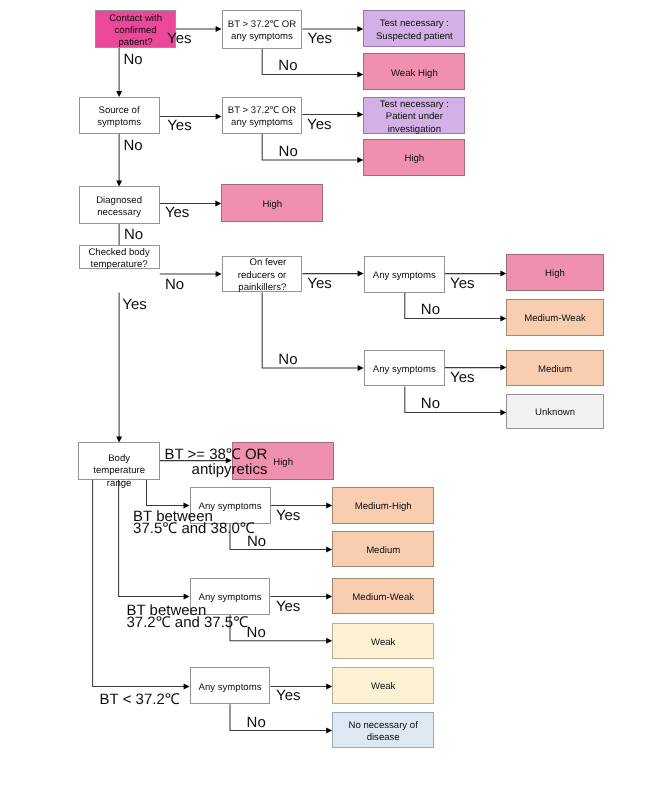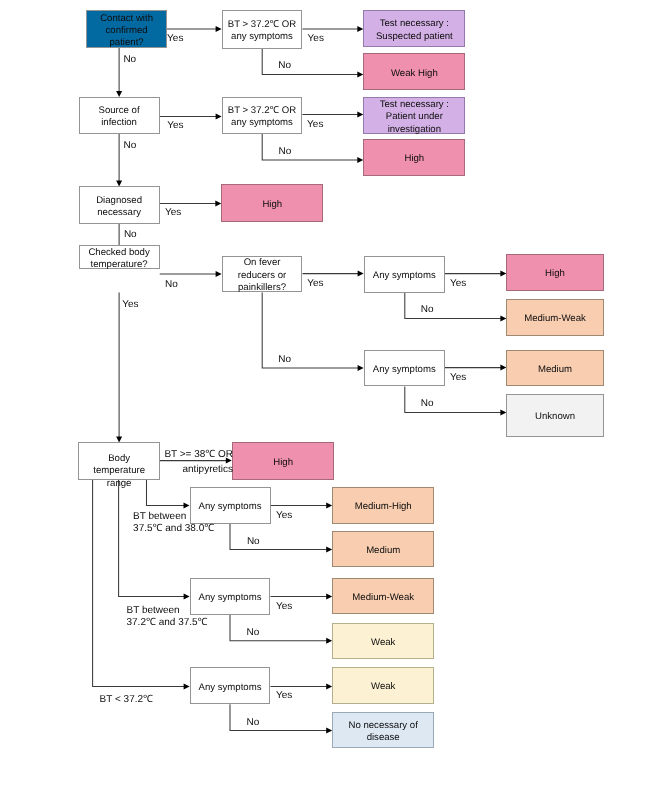--- a/index.html
+++ b/index.html
@@ -7,21 +7,21 @@
   body{width:666px;height:799px;position:relative;overflow:hidden;
        font-family:"Liberation Sans", sans-serif;
        color:#141414;-webkit-font-smoothing:antialiased;text-rendering:geometricPrecision;}
   #stage{position:absolute;left:0;top:0;width:666px;height:799px;}
   svg.wires{position:absolute;left:0;top:0;width:666px;height:799px;
             pointer-events:none;overflow:visible;}
   .node{position:absolute;box-sizing:border-box;display:flex;
         align-items:center;justify-content:center;text-align:center;
         font-size:9.6px;line-height:12.4px;color:#0d0d0d;}
   .node span{display:block;transform:translateY(2.3px);}
-  .elabel{position:absolute;font-size:10px;line-height:12.4px;
+  .elabel{position:absolute;font-size:15px;line-height:12.4px;
           color:#0d0d0d;white-space:pre;}
 </style>
 </head>
 <body>
 
 <div id="stage">
   <svg class="wires" viewBox="0 0 666 799" xmlns="http://www.w3.org/2000/svg">
       <g>
         <polyline points="159.7,29 216.2,29" fill="none" stroke="#3A3A3A" stroke-width="1.05"></polyline>
         <polygon points="221.6,29 215.6,32 215.6,26" fill="#000000"></polygon>
@@ -129,39 +129,39 @@
       <g>
         <polyline points="270.5,686.5 326.8,686.5" fill="none" stroke="#3A3A3A" stroke-width="1.05"></polyline>
         <polygon points="332.2,686.5 326.2,689.5 326.2,683.5" fill="#000000"></polygon>
       </g>
       <g>
         <polyline points="230,704.2 230,730.4 326.8,730.4" fill="none" stroke="#3A3A3A" stroke-width="1.05"></polyline>
         <polygon points="332.2,730.4 326.2,733.4 326.2,727.4" fill="#000000"></polygon>
       </g>
     </svg>
   <div id="nodes">
-      <div class="node" style="left: 86px; top: 10.4px; width: 81.2px; height: 37.7px; background: #0369a1; border: 1px solid rgb(148, 148, 148); text-align: center;">
+      <div class="node" style="left: 95px; top: 10.4px; width: 81.2px; height: 37.7px; background: #ec4899; border: 1px solid rgb(148, 148, 148); text-align: center;">
         <span style="white-space: pre;">Contact with
 confirmed
 patient?</span>
       </div>
       <div class="node" style="left: 221.6px; top: 10.4px; width: 80.8px; height: 38.2px; background: rgb(255, 255, 255); border: 1px solid rgb(148, 148, 148);">
         <span style="white-space: pre;">BT &gt; 37.2℃ OR
 any symptoms</span>
       </div>
       <div class="node" style="left: 363.3px; top: 10.1px; width: 102.1px; height: 37.3px; background: rgb(211, 176, 229); border: 1px solid rgb(147, 121, 172);">
         <span style="white-space: pre;">Test necessary :
 Suspected patient</span>
       </div>
       <div class="node" style="left: 363.3px; top: 53.3px; width: 102.1px; height: 37.1px; background: rgb(239, 144, 174); border: 1px solid rgb(165, 106, 122);">
         <span style="white-space: pre;">Weak High</span>
       </div>
       <div class="node" style="left: 78.5px; top: 96.9px; width: 81.2px; height: 37.1px; background: rgb(255, 255, 255); border: 1px solid rgb(148, 148, 148);">
         <span style="white-space: pre;">Source of
-infection</span>
+symptoms</span>
       </div>
       <div class="node" style="left: 221.6px; top: 96.9px; width: 80.8px; height: 37.1px; background: rgb(255, 255, 255); border: 1px solid rgb(148, 148, 148);">
         <span style="white-space: pre;">BT &gt; 37.2℃ OR
 any symptoms</span>
       </div>
       <div class="node" style="left: 363.3px; top: 96.9px; width: 102.1px; height: 37.1px; background: rgb(211, 176, 229); border: 1px solid rgb(147, 121, 172);">
         <span style="white-space: pre;">Test necessary :
 Patient under
 investigation</span>
       </div>
@@ -172,41 +172,41 @@
         <span style="white-space: pre;">Diagnosed
 necessary</span>
       </div>
       <div class="node" style="left: 221.3px; top: 184.3px; width: 101.9px; height: 37.3px; background: rgb(239, 144, 174); border: 1px solid rgb(165, 106, 122);">
         <span style="white-space: pre;">High</span>
       </div>
       <div class="node" style="left: 78.5px; top: 245px; width: 81.2px; height: 24px; background: rgb(255, 255, 255); border: 1px solid rgb(148, 148, 148);">
         <span style="white-space: pre;">Checked body
 temperature?</span>
       </div>
-      <div class="node" style="left: 221.6px; top: 255.7px; width: 80.9px; height: 36.7px; background: rgb(255, 255, 255); border: 1px solid rgb(148, 148, 148);">
+      <div class="node" style="left: 221.6px; top: 255.7px; width: 80.9px; height: 36.7px; background: rgb(255, 255, 255); border: 1px solid rgb(148, 148, 148); text-align: right;">
         <span style="white-space: pre;">On fever
 reducers or
 painkillers?</span>
       </div>
       <div class="node" style="left: 363.6px; top: 255.5px; width: 81.3px; height: 37px; background: rgb(255, 255, 255); border: 1px solid rgb(148, 148, 148);">
         <span style="white-space: pre;">Any symptoms</span>
       </div>
       <div class="node" style="left: 506.4px; top: 254.2px; width: 97.2px; height: 36.9px; background: rgb(239, 144, 174); border: 1px solid rgb(165, 106, 122);">
         <span style="white-space: pre;">High</span>
       </div>
       <div class="node" style="left: 506.4px; top: 298.6px; width: 97.2px; height: 37.7px; background: rgb(248, 205, 176); border: 1px solid rgb(160, 137, 114);">
         <span style="white-space: pre;">Medium-Weak</span>
       </div>
       <div class="node" style="left: 363.6px; top: 349.9px; width: 81.3px; height: 36.6px; background: rgb(255, 255, 255); border: 1px solid rgb(148, 148, 148);">
         <span style="white-space: pre;">Any symptoms</span>
       </div>
       <div class="node" style="left: 506.4px; top: 349.8px; width: 97.2px; height: 36.1px; background: rgb(248, 205, 176); border: 1px solid rgb(160, 137, 114);">
         <span style="white-space: pre;">Medium</span>
       </div>
-      <div class="node" style="left: 506.4px; top: 394.1px; width: 97.2px; height: 43px; background: rgb(242, 242, 242); border: 1px solid rgb(148, 148, 148);">
+      <div class="node" style="left: 506.4px; top: 394.1px; width: 97.2px; height: 35px; background: rgb(242, 242, 242); border: 1px solid rgb(148, 148, 148);">
         <span style="white-space: pre;">Unknown</span>
       </div>
       <div class="node" style="left: 78.4px; top: 442.4px; width: 81.5px; height: 37.2px; background: rgb(255, 255, 255); border: 1px solid rgb(148, 148, 148);">
         <span style="white-space: pre; margin-top: 17px;">Body
 temperature
 range</span>
       </div>
       <div class="node" style="left: 231.8px; top: 442.1px; width: 102.7px; height: 37.7px; background: rgb(239, 144, 174); border: 1px solid rgb(165, 106, 122);">
         <span style="white-space: pre;">High</span>
       </div>

